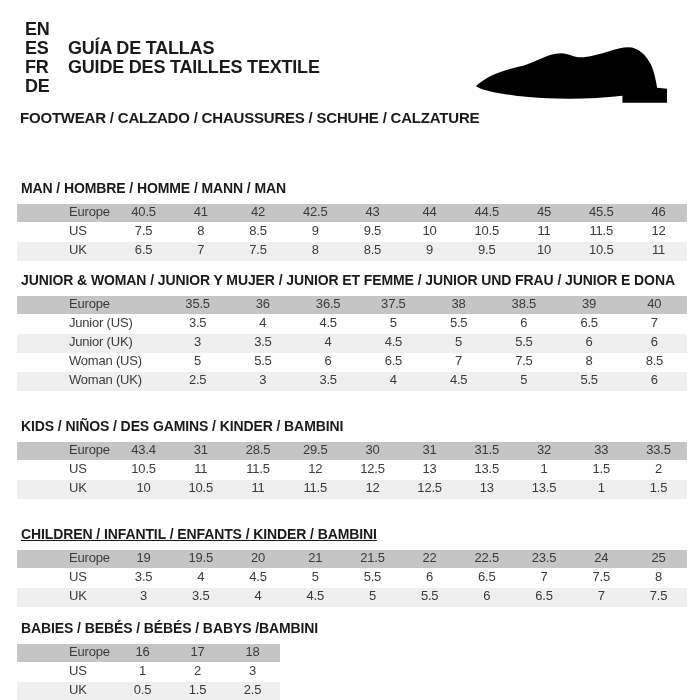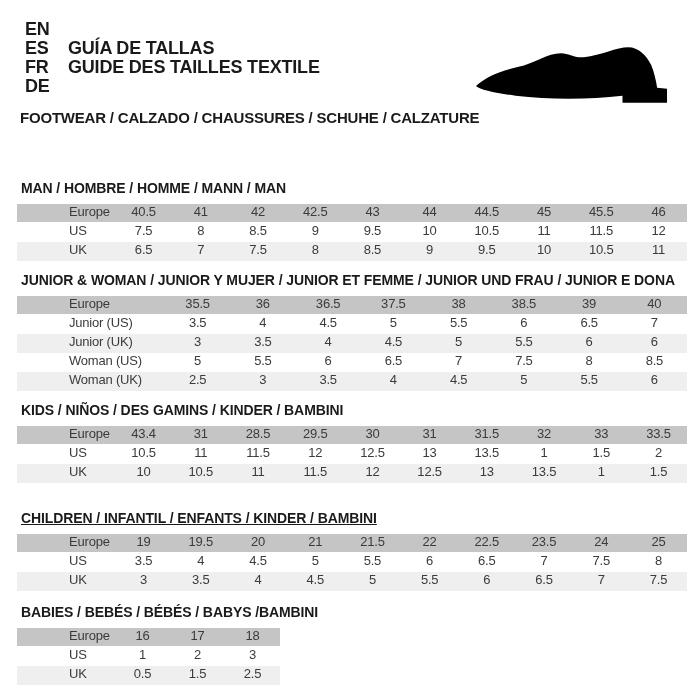--- a/index.html
+++ b/index.html
@@ -37,21 +37,21 @@
   
   .section-title {
     font-size: 14px; font-weight: 700; line-height: 15px;
     color: var(--heading-text, #1a1a1a);
     letter-spacing: -0.1px;
     margin-left: 4px;
     white-space: nowrap;
   }
   .section:nth-of-type(1) .section-title { margin-top: 55px; }
   .section:nth-of-type(2) .section-title { margin-top: 12px; }
-  .section:nth-of-type(3) .section-title { margin-top: 12px; }
+  .section:nth-of-type(3) .section-title { margin-top: 28px; }
   .section:nth-of-type(4) .section-title { margin-top: 28px; text-decoration: underline; }
   .section:nth-of-type(5) .section-title { margin-top: 14px; }
 
   .size-table { width: 670px; margin-top: 8px; }
   .size-table.narrow { width: 263px; }
 
   .t-row { display: flex; height: 19px; align-items: flex-start; background: var(--plain-row-bg, #fff); padding-left: 46px; }
   .t-row.head { background: var(--header-row-bg, #c5c5c5); border-bottom: 1px solid #fff; box-sizing: border-box; }
   .t-row.stripe { background: var(--stripe-row-bg, #efefef); }
 

